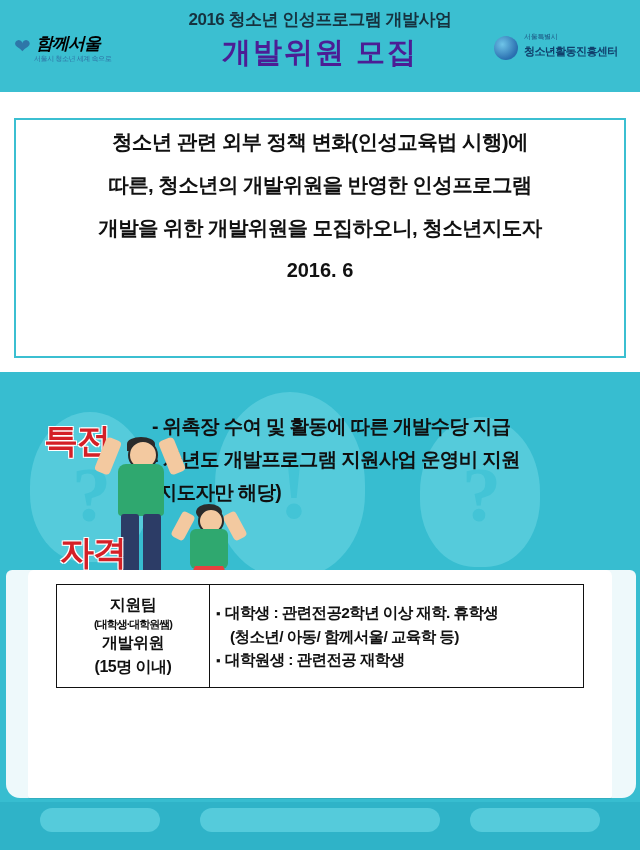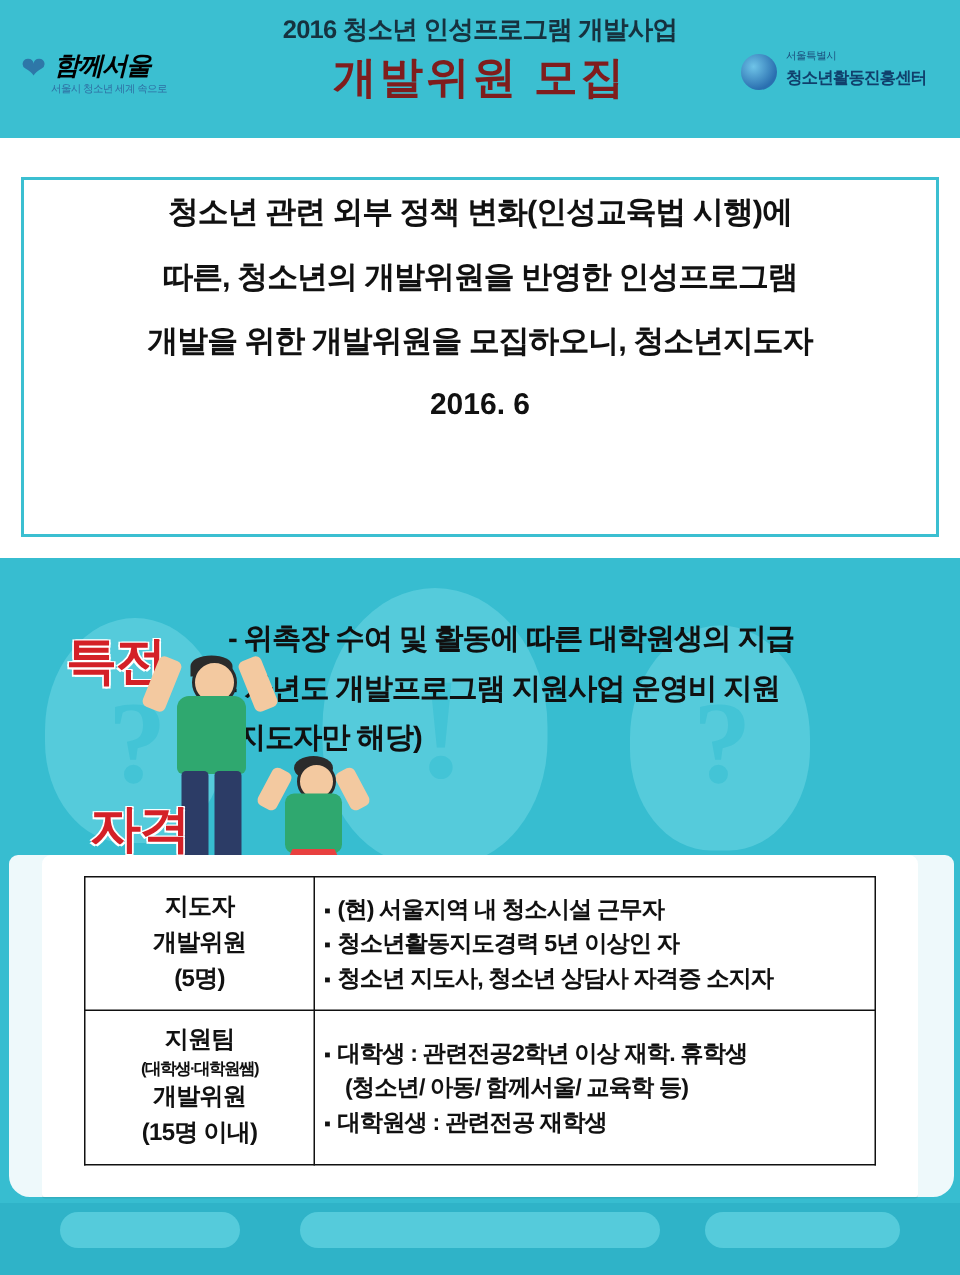--- a/index.html
+++ b/index.html
@@ -41,21 +41,21 @@
     font-size: 17px;
     font-weight: bold;
     letter-spacing: -0.5px;
     color: #16323f;
     line-height: 24px;
   }
   .header-main {
     font-size: 29px;
     font-weight: bold;
     letter-spacing: 2px;
-    color: #7f1d1d;
+    color: #4c1d95;
     line-height: 40px;
   }
 
   
   .logo-left {
     position: absolute;
     left: 12px; top: 30px;
     width: 110px; height: 40px;
   }
   .logo-left .heart {
@@ -369,21 +369,21 @@
 
   <div class="bulb b1"></div>
   <div class="bulb b2"></div>
   <div class="bulb b3"></div>
   <div class="bulb-mark mark-q1">?</div>
   <div class="bulb-mark mark-ex">!</div>
   <div class="bulb-mark mark-q2">?</div>
 
   <div class="label-red label-benefit">특전</div>
   <div class="benefit-lines">
-    <div>- 위촉장 수여 및 활동에 따른 대학원생의 지급</div>
+    <div>- 위촉장 수여 및 활동에 따른 개발수당 지급</div>
     <div>- 차년도 개발프로그램 지원사업 운영비 지원</div>
     <div>(지도자만 해당)</div>
   </div>
 
   <div class="person-big">
     <div class="arm pb-arm-l"></div>
     <div class="arm pb-arm-r"></div>
     <div class="pb-hair"></div>
     <div class="pb-head"></div>
     <div class="pb-body"></div>
@@ -403,32 +403,20 @@
   </div>
 
   <div class="label-red label-qualify">자격</div>
 
   <div class="paper-curl-l"></div>
   <div class="paper-curl-r"></div>
   <div class="paper"></div>
 
   <table class="qual-table">
     <tbody>
-      <tr>
-        <td class="td-role">
-          <div>지도자</div>
-          <div>개발위원</div>
-          <div>(5명)</div>
-        </td>
-        <td class="td-desc">
-          <div class="bullet">(현) 서울지역 내 청소시설 근무자</div>
-          <div class="bullet">청소년활동지도경력 5년 이상인 자</div>
-          <div class="bullet">청소년 지도사, 청소년 상담사 자격증 소지자</div>
-        </td>
-      </tr>
       <tr>
         <td class="td-role">
           <div>지원팀</div>
           <span class="tiny">(대학생·대학원쌤)</span>
           <div>개발위원</div>
           <div>(15명 이내)</div>
         </td>
         <td class="td-desc">
           <div class="bullet">대학생 : 관련전공2학년 이상 재학. 휴학생</div>
           <div class="nobullet">(청소년/ 아동/ 함께서울/ 교육학 등)</div>

